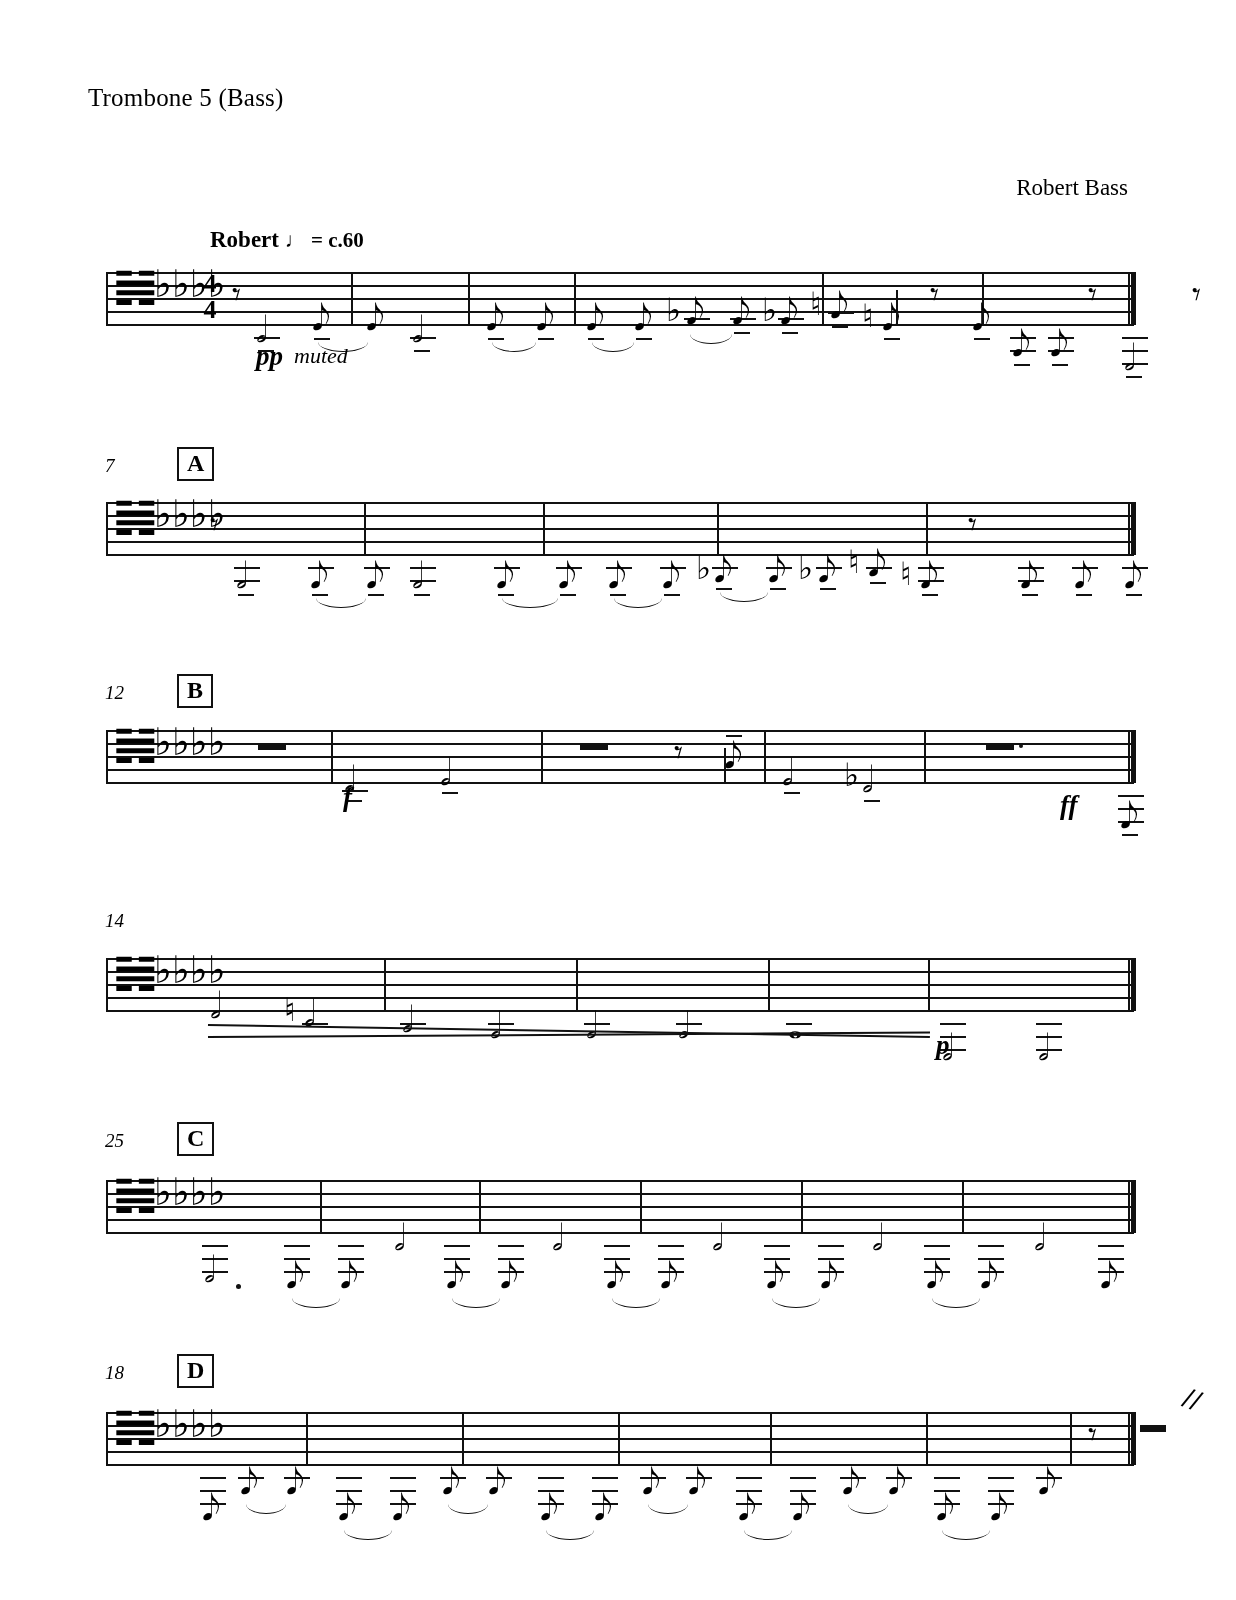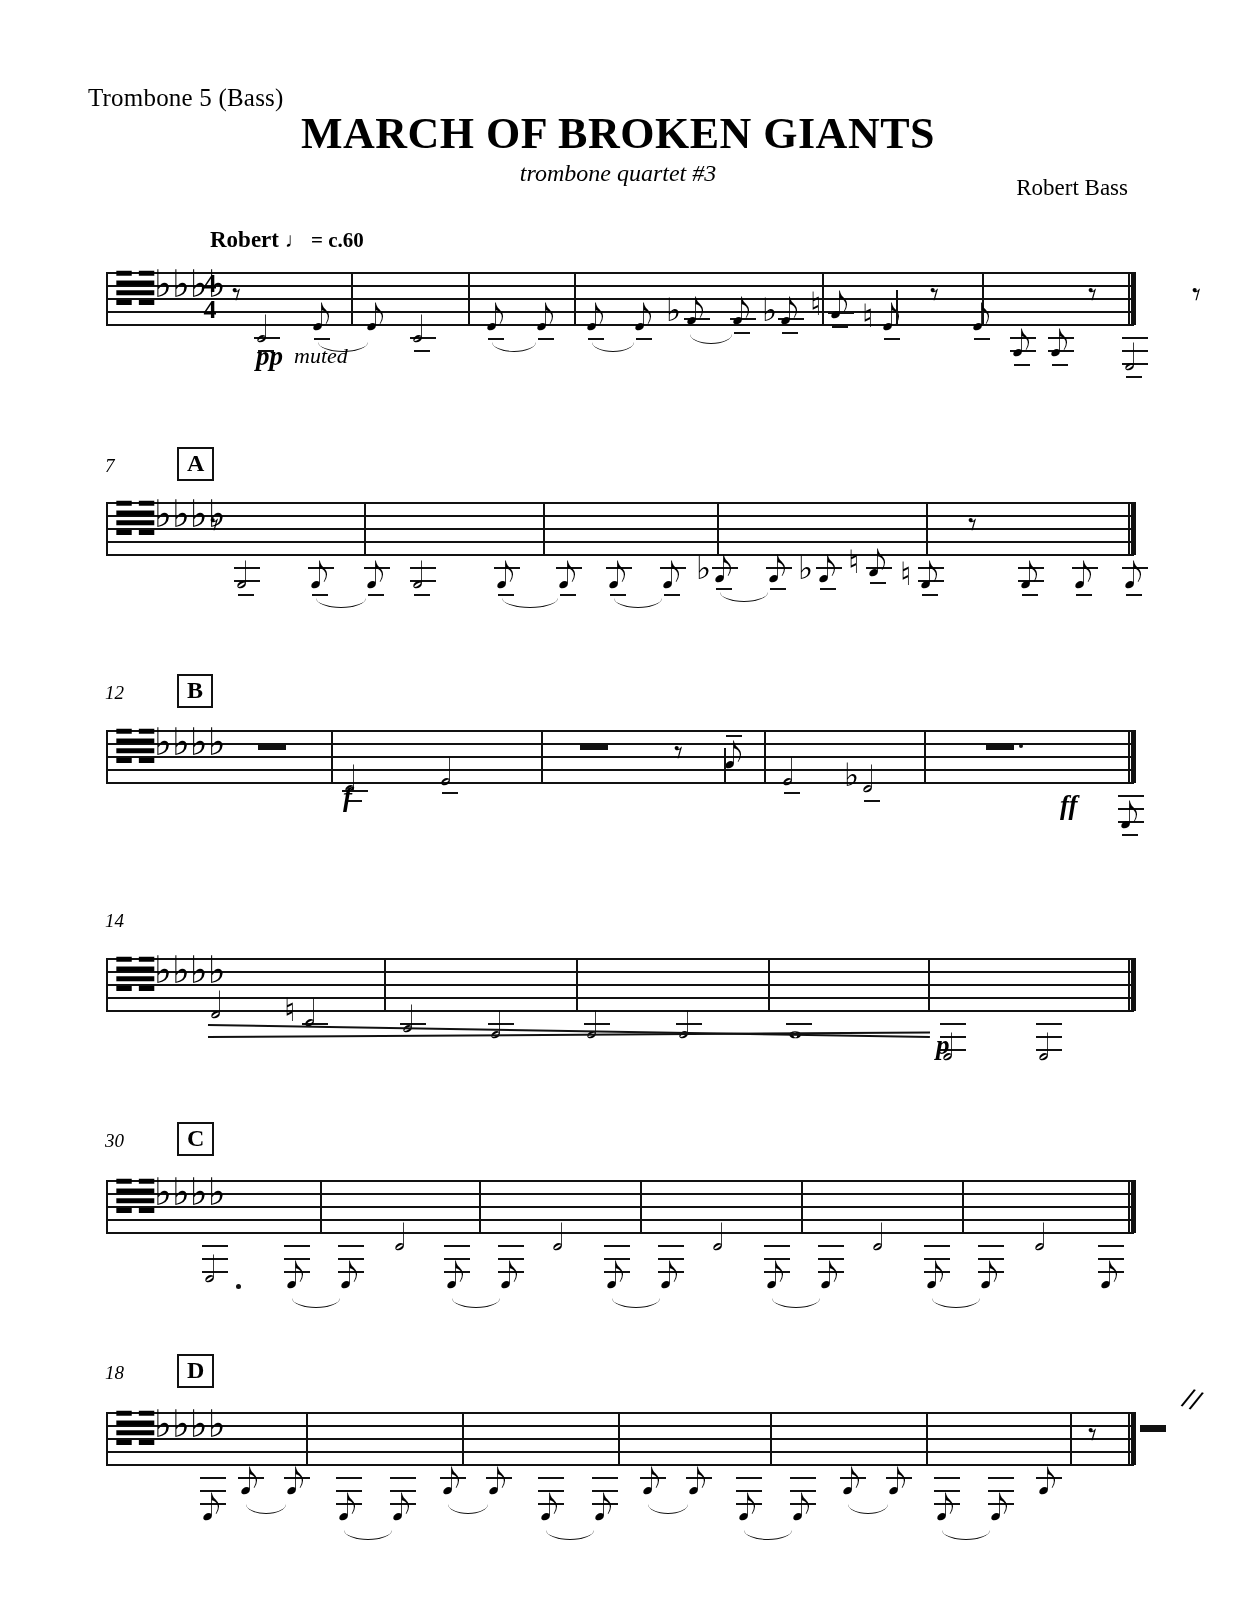--- a/index.html
+++ b/index.html
@@ -237,22 +237,20 @@
     font-weight: bold;
     transform: rotate(20deg);
   }
 </style>
 </head>
 <body>
 
 <div class="page">
 
   <div class="part-name">Trombone 5 (Bass)</div>
-  <div class="title">MARCH OF BROKEN GIANTS</div>
-  <div class="subtitle">trombone quartet #3</div>
   <div class="composer">Robert Bass</div>
 
   <div class="system" style="top:0">
     <div class="tempo" style="left:210px; top:227px;">
       <span>Robert</span>
       <span class="metro">♩ = c.60</span>
     </div>
 
     <div class="staff" style="top:272px;">
       <div class="line l0"></div>
@@ -563,21 +561,21 @@
     </div>
 
     <div class="hairpin" style="left:208px; top:1024px; width:720px;">
       <div class="hl" style="top:0; width:722px; transform: rotate(0.95deg);"></div>
       <div class="hl" style="top:12px; width:722px; transform: rotate(-0.35deg);"></div>
     </div>
     <div class="dyn" style="left:936px; top:1030px;">p</div>
   </div>
 
   <div class="system" style="top:0">
-    <div class="measno" style="left:105px; top:1130px;">30</div>
+    <div class="measno" style="left:105px; top:1130px;">25</div>
     <div class="rehearsal" style="left:177px; top:1122px;">C</div>
 
     <div class="staff" style="top:1180px;">
       <div class="line l0"></div>
         <div class="line l1"></div>
         <div class="line l2"></div>
         <div class="line l3"></div>
         <div class="line l4"></div>
       <div class="barline thin-start"></div>
       <div class="barline" style="left:214px"></div>

